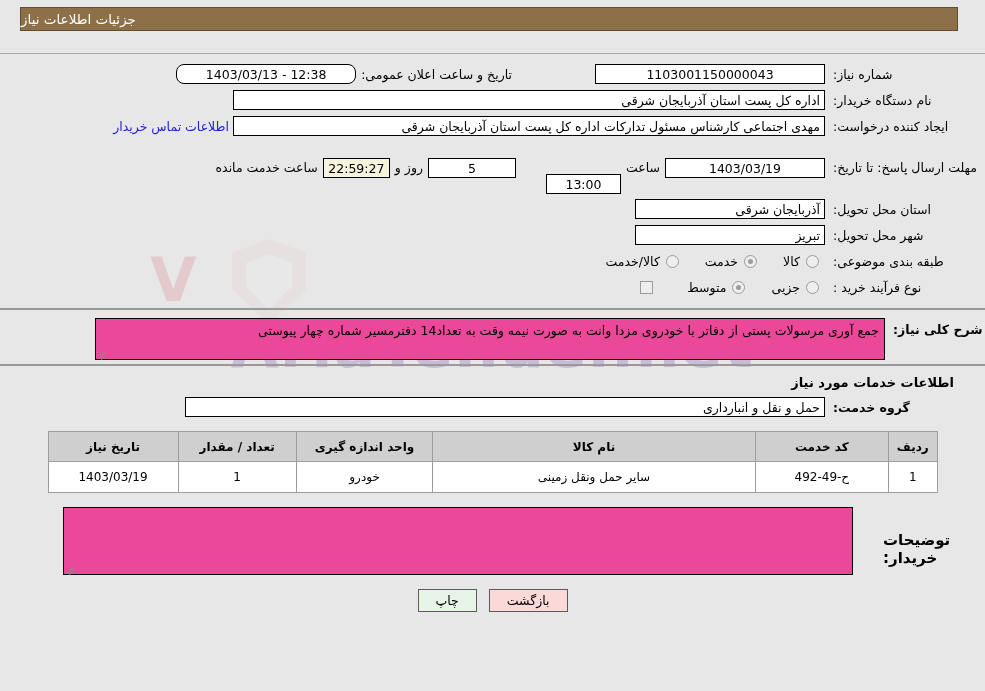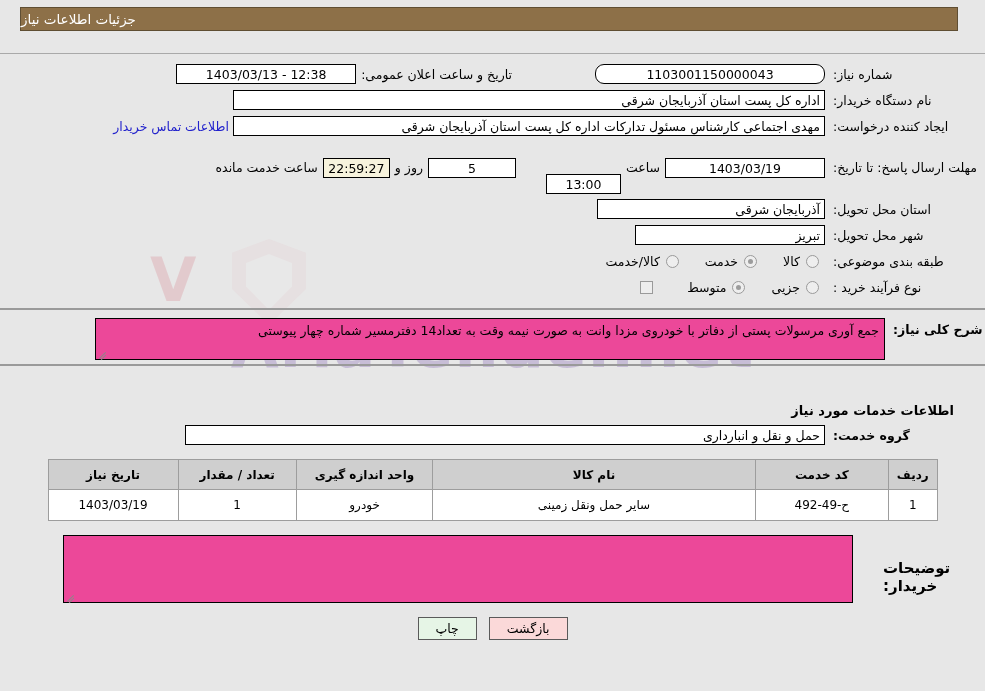--- a/index.html
+++ b/index.html
@@ -259,21 +259,20 @@
     background: #8a8a8a;
     transform: rotate(-45deg);
   }
 
   
   .sec-head {
     font-weight: bold;
     font-size: 13px;
     text-align: right;
     padding: 9px 31px 7px 0;
-    margin-top: 28px;
   }
   .group-row {
     display: flex;
     align-items: center;
     padding-bottom: 6px;
   }
   .group-lbl {
     font-weight: bold;
     font-size: 12.5px;
     width: 160px;
@@ -357,23 +356,23 @@
     <span class="wm-shield"></span>
     <span class="wm-v">V</span>
   </div>
 
   <div class="panel">
 
     <div class="section-top">
 
       <div class="row">
         <span class="lbl lbl-w">شماره نیاز:</span>
-        <span class="fld center" style="width:230px;border-radius:9px;">1103001150000043</span>
+        <span class="fld center" style="width:230px;">1103001150000043</span>
         <span class="inline-txt" style="margin-right:78px;">تاریخ و ساعت اعلان عمومی:</span>
-        <span class="fld center" style="width:180px;">12:38 - 1403/03/13</span>
+        <span class="fld center" style="width:180px;border-radius:8px;">12:38 - 1403/03/13</span>
       </div>
 
       <div class="row">
         <span class="lbl lbl-w">نام دستگاه خریدار:</span>
         <span class="fld right" style="width:592px;padding-left:12px;">اداره کل پست استان آذربایجان شرقی</span>
       </div>
 
       <div class="row">
         <span class="lbl lbl-w">ایجاد کننده درخواست:</span>
         <span class="fld right" style="width:592px;">مهدی اجتماعی کارشناس مسئول تدارکات اداره کل پست استان آذربایجان شرقی</span>
@@ -386,21 +385,21 @@
         <span class="inline-txt">ساعت</span>
         <span class="fld center" style="width:75px;margin-top:33px;">13:00</span>
         <span class="fld center" style="width:88px; margin-right:30px;">5</span>
         <span class="inline-txt">روز و</span>
         <span class="fld center fld-cream ltr" style="width:67px;">22:59:27</span>
         <span class="inline-txt">ساعت خدمت مانده</span>
       </div>
 
       <div class="row">
         <span class="lbl lbl-w">استان محل تحویل:</span>
-        <span class="fld right" style="width:228px;margin-left:30px;">آذربایجان شرقی</span>
+        <span class="fld right" style="width:190px;margin-left:30px;">آذربایجان شرقی</span>
       </div>
 
       <div class="row">
         <span class="lbl lbl-w">شهر محل تحویل:</span>
         <span class="fld right" style="width:190px;">تبریز</span>
       </div>
 
       <div class="row">
         <span class="lbl lbl-w">طبقه بندی موضوعی:</span>
 

